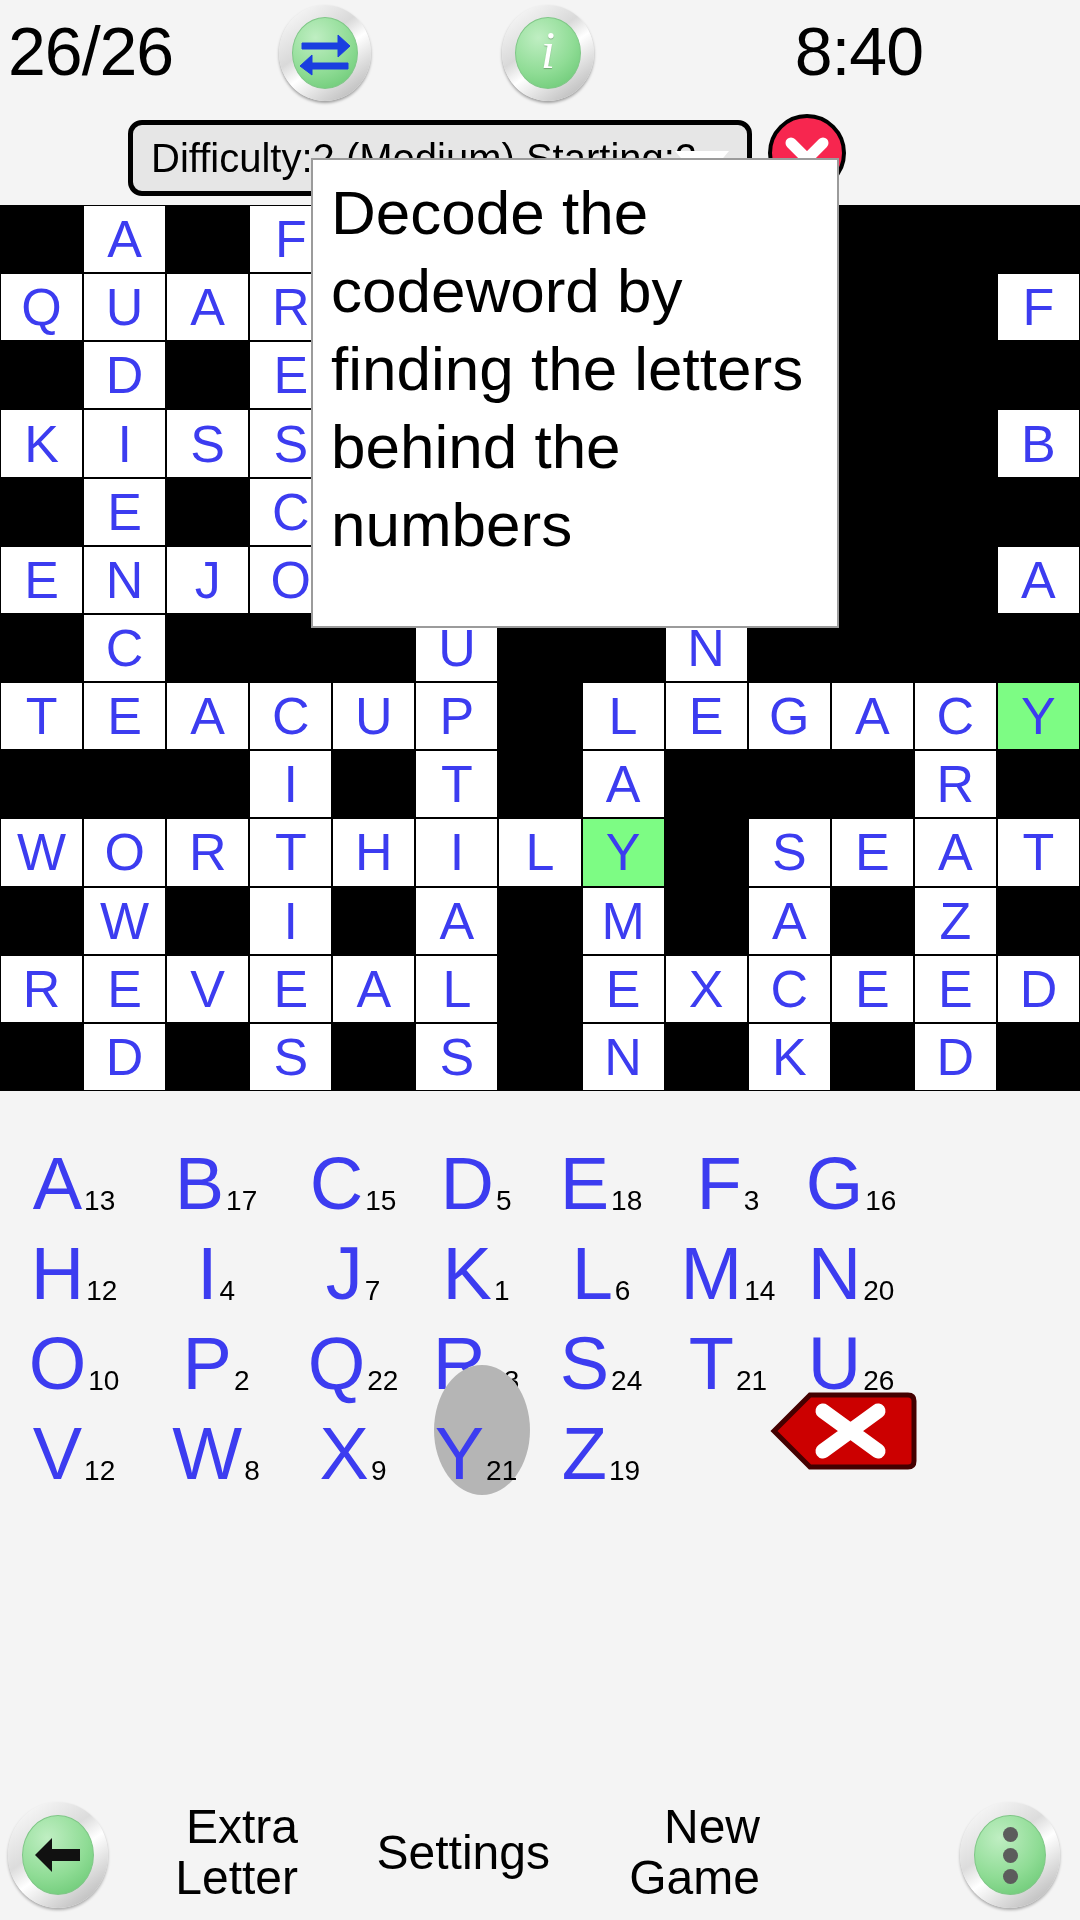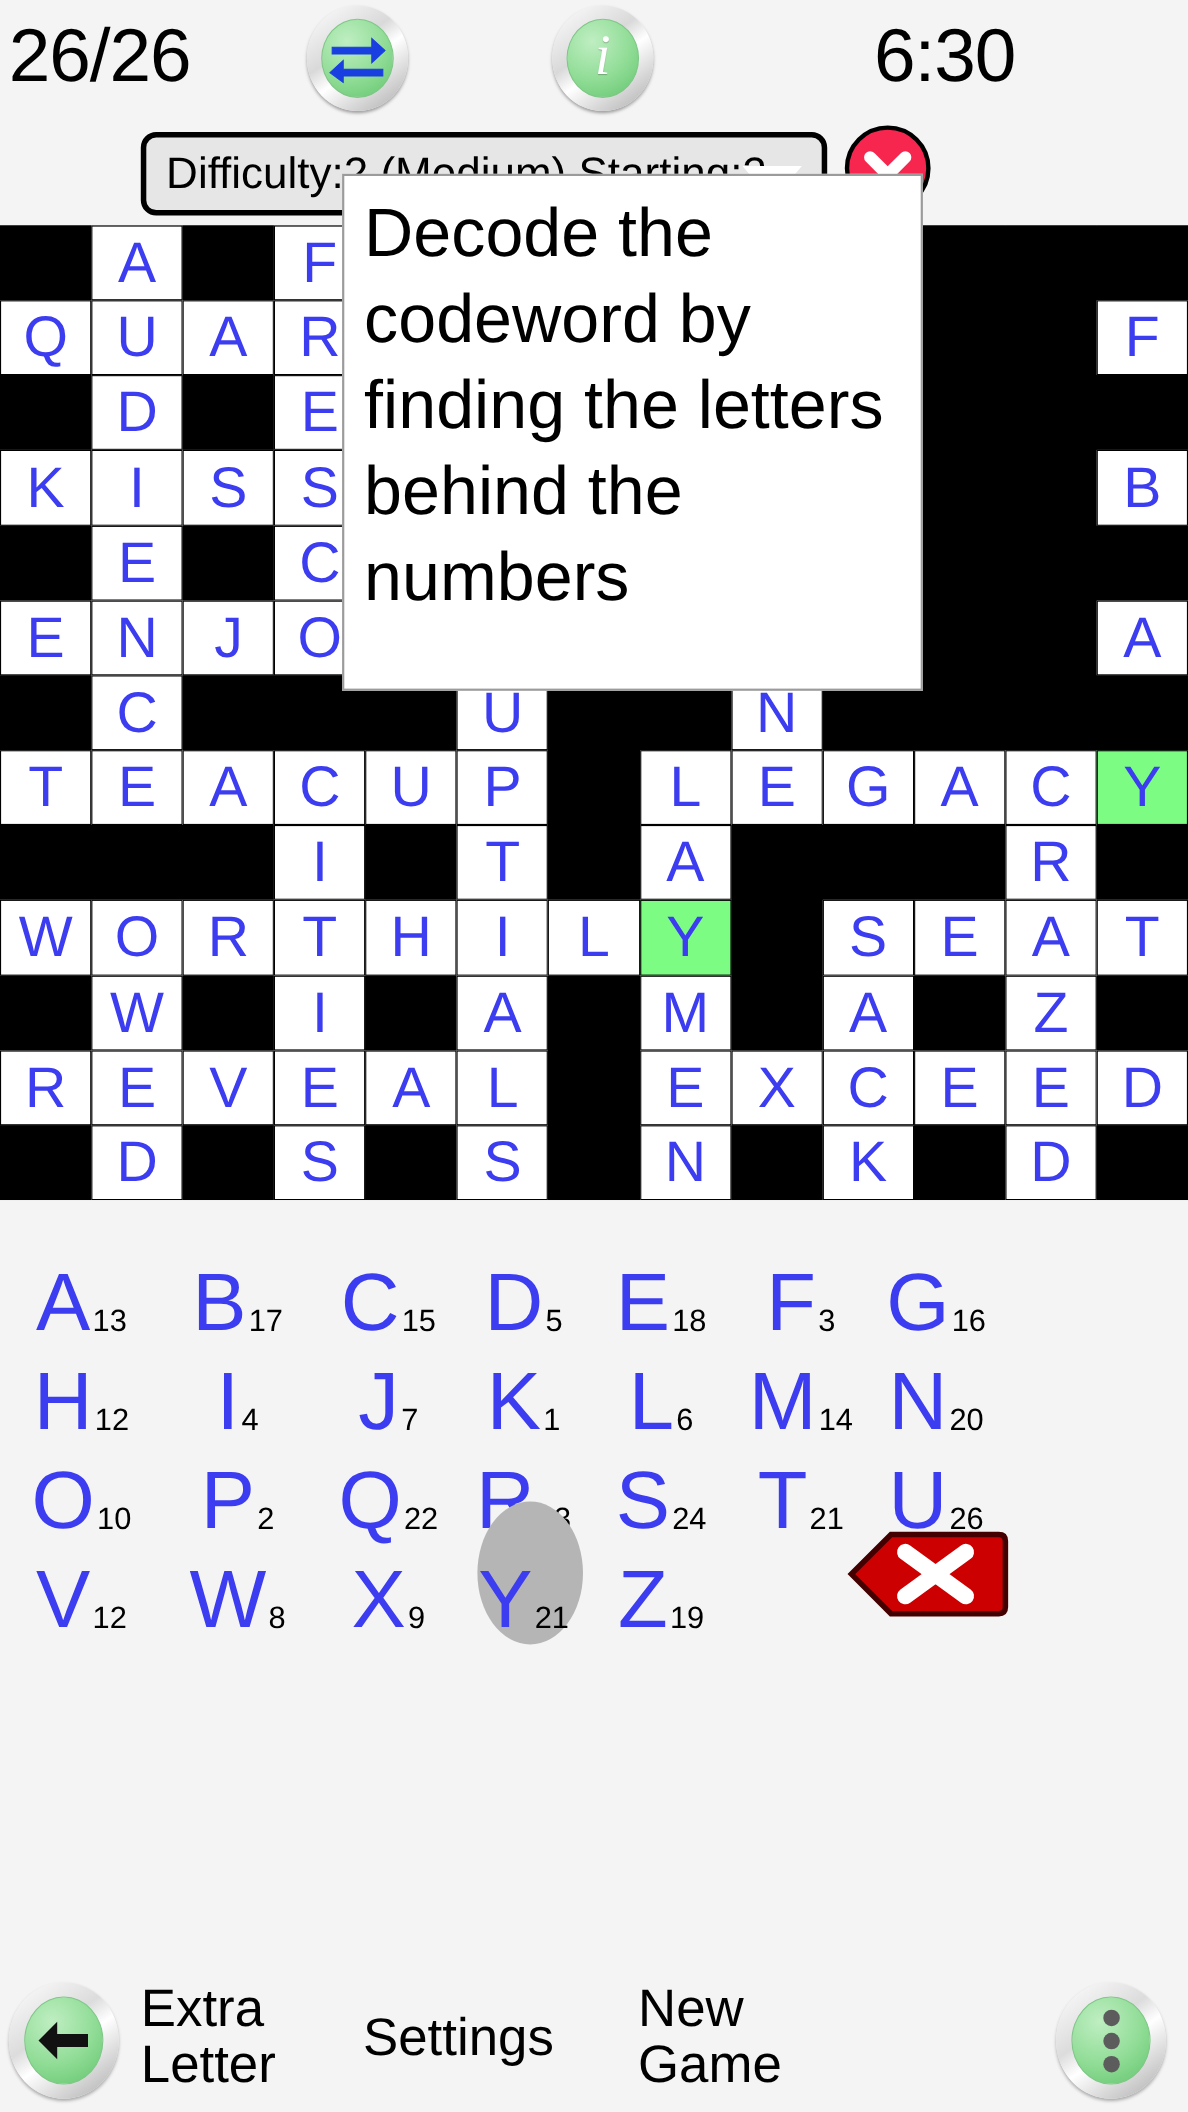--- a/index.html
+++ b/index.html
@@ -127,21 +127,21 @@
   #del-key {
     position:absolute; width:150px; height:90px;
   }
 
   
   #bottombar {
     position:absolute; left:0; top:1790px; width:1080px; height:130px;
     background:#f4f4f4;
   }
   .bb-label {
-    position:absolute; text-align:left; color:#000;
+    position:absolute; text-align:right; color:#000;
     font-size:48px; line-height:1.06;
     font-family:"Liberation Sans", sans-serif;
   }
   .oval-btn {
     position:absolute; width:100px; height:106px; border-radius:50%;
     background:linear-gradient(145deg,#ffffff 0%,#dcdcdc 40%,#ffffff 55%,#a9a9a9 100%);
     display:flex; align-items:center; justify-content:center;
     box-shadow:0 2px 3px rgba(0,0,0,.3);
   }
   .oval-btn .inner2 {
@@ -166,21 +166,21 @@
       </svg>
     </div>
   </div>
 
   <div id="info-btn" class="round-btn">
     <div class="inner">
       <span class="info-i">i</span>
     </div>
   </div>
 
-  <div id="clock">6:30</div>
+  <div id="clock">8:40</div>
 </div>
 
 <div id="difficulty-bar">
   <span id="difficulty-label">Difficulty:2 (Medium) Starting:2</span>
   <span id="difficulty-caret"></span>
 </div>
 
 <div id="close-btn">
   <svg viewBox="0 0 52 52">
     <path d="M10 16 L26 32 L42 16" stroke="#fff" stroke-width="11" fill="none" stroke-linecap="round" stroke-linejoin="round"></path>

